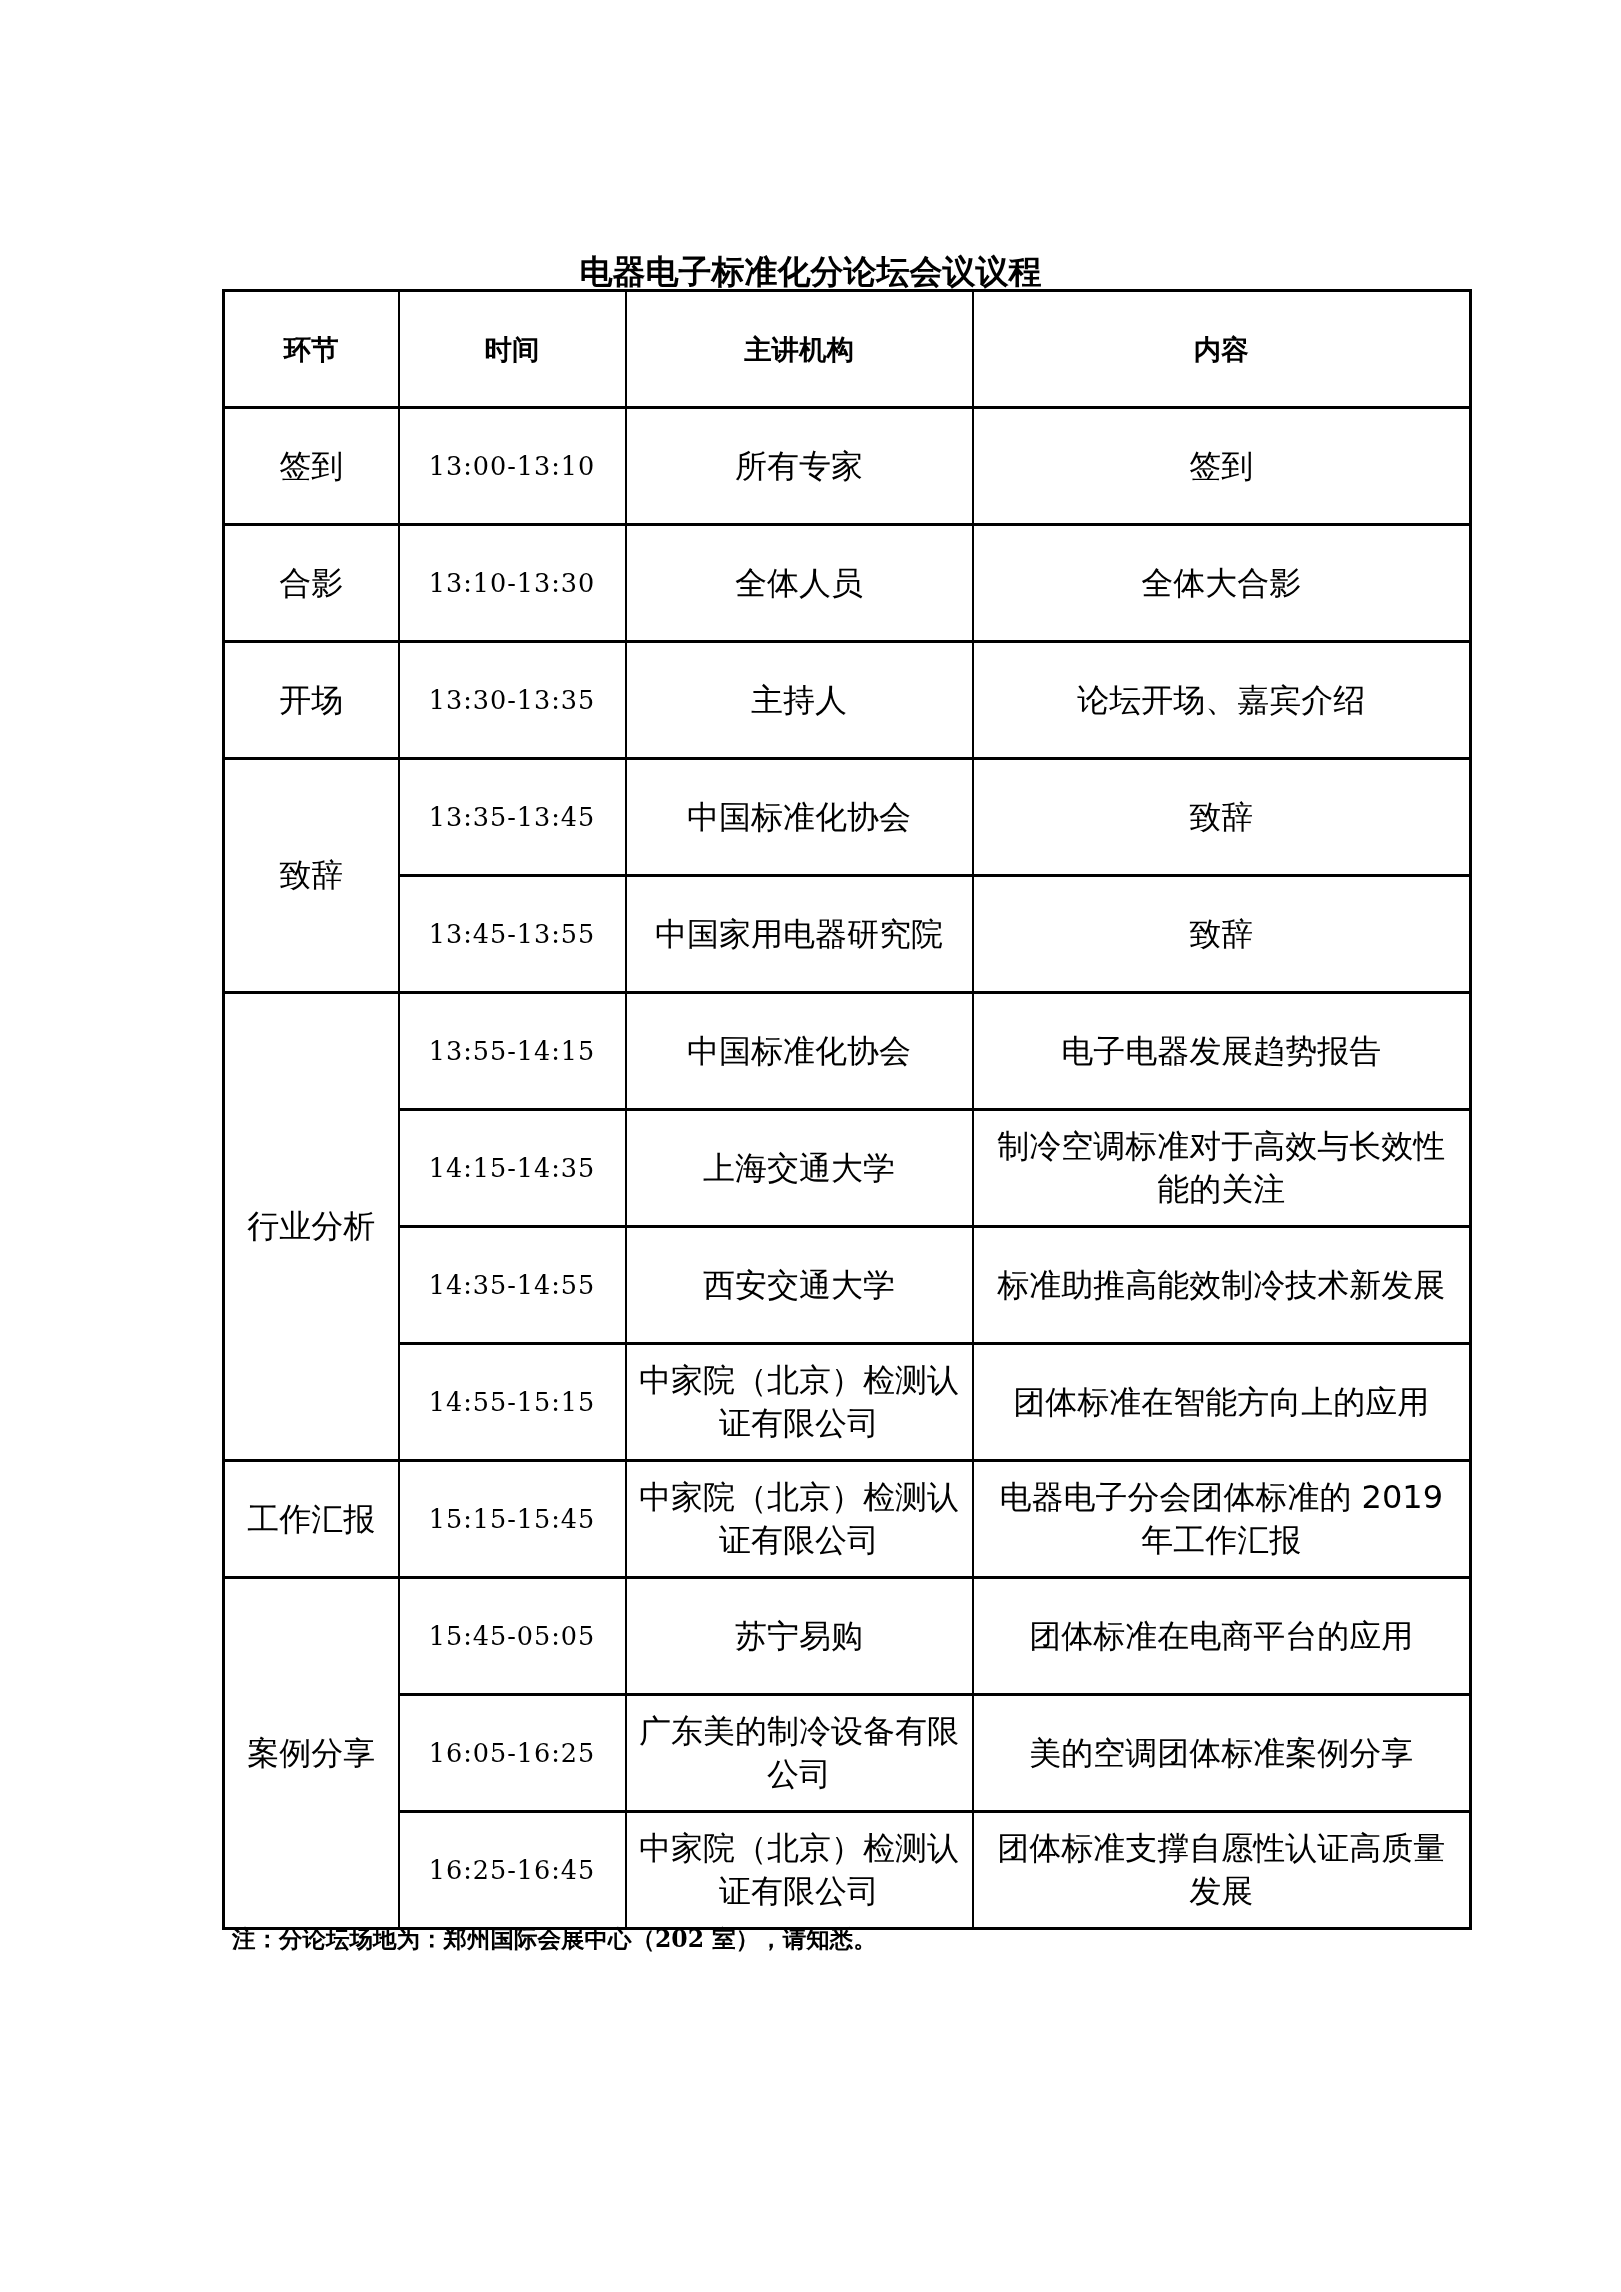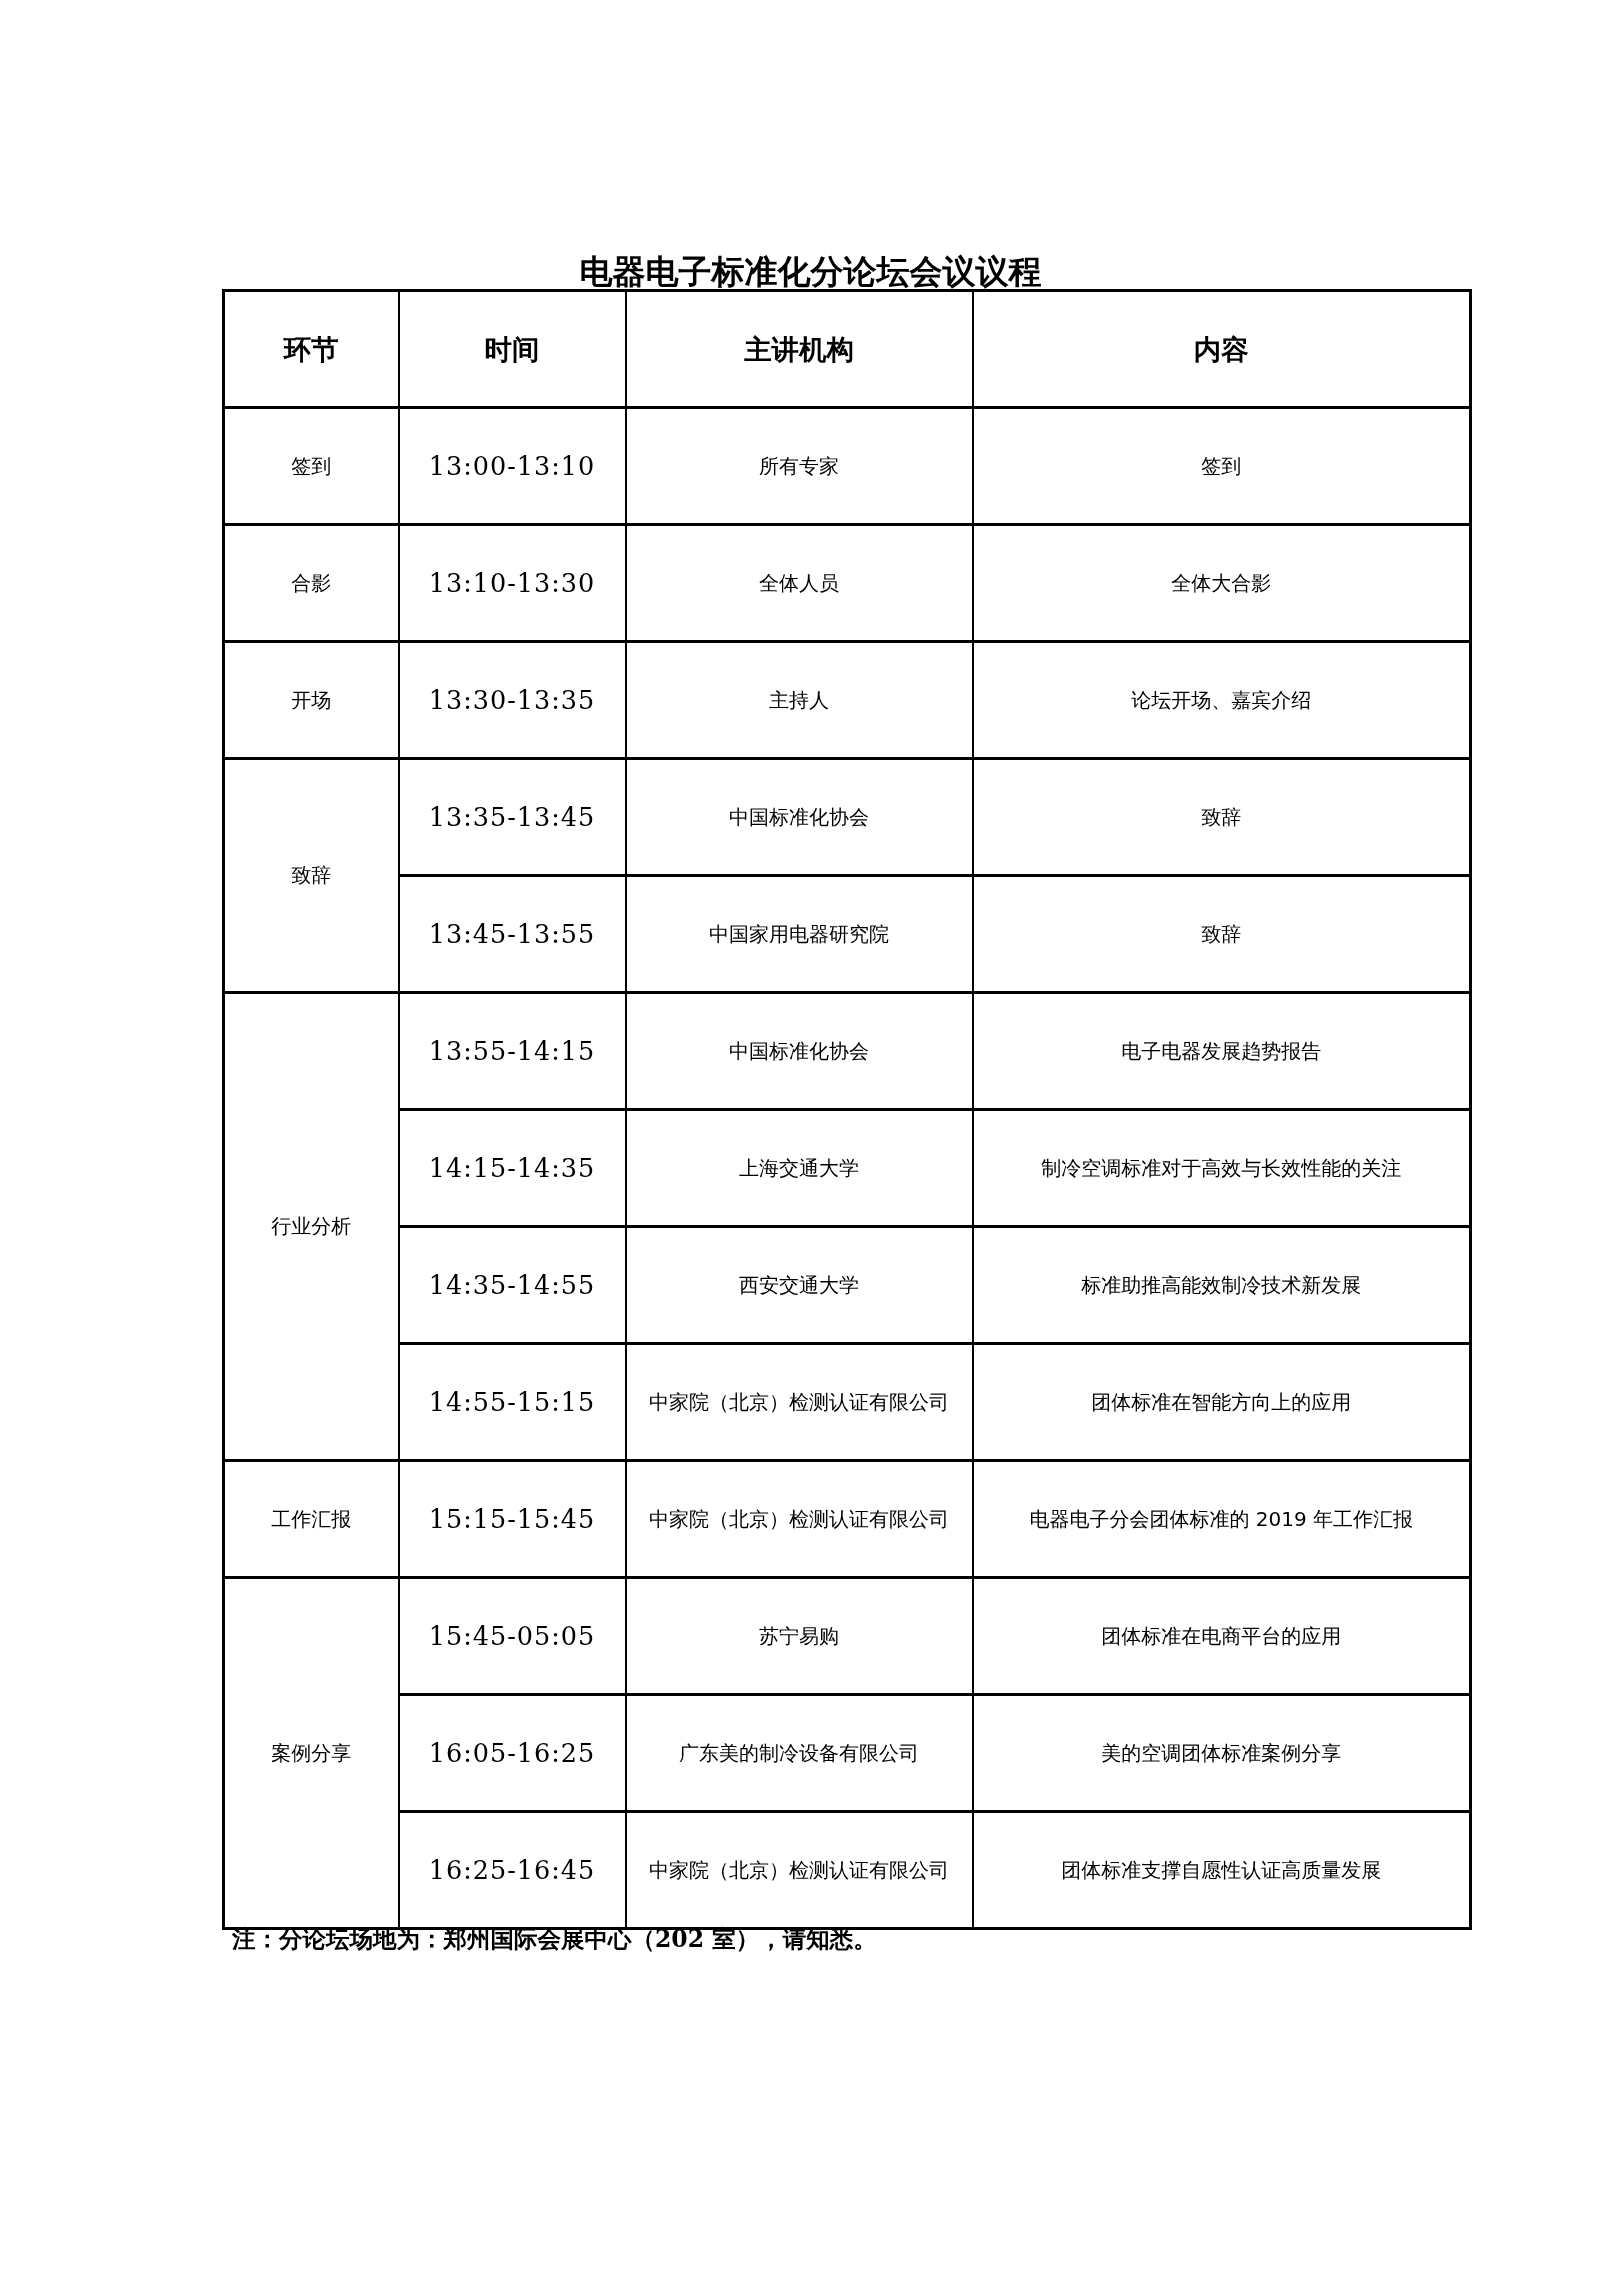--- a/index.html
+++ b/index.html
@@ -5,21 +5,21 @@
     html, body { margin: 0; padding: 0; background: #ffffff; }
     body { width: 1621px; height: 2293px; position: relative; overflow: hidden;
            font-family: "DejaVu Serif", "Liberation Serif", serif; color: #000; }
     .title { position: absolute; left: 0; width: 1621px; top: 214px; text-align: center;
              font-size: 33px; font-weight: bold; letter-spacing: 0px;
              font-family: "DejaVu Sans", "Liberation Sans", sans-serif; margin-top: 36px; }
     table.agenda { position: absolute; left: 222px; top: 289px; width: 1248px;
                    border-collapse: collapse; table-layout: fixed;
                    border: 3.9px solid #000; }
     table.agenda td, table.agenda th { border: 2px solid #000; text-align: center; vertical-align: middle;
-                   height: 114px; padding: 0 7.8px; font-size: 20px; line-height: 43px; font-weight: normal;
+                   height: 114px; padding: 0 7.8px; font-size: 32px; line-height: 43px; font-weight: normal;
                    font-family: "DejaVu Sans", "Liberation Sans", sans-serif; }
     table.agenda th { font-weight: bold; font-size: 27.4px; }
     table.agenda tr.thick-top td { border-top-width: 3.9px; }
     td.time { font-family: "DejaVu Serif", "Liberation Mono", serif !important; font-size: 25.5px !important; letter-spacing: 1px; margin-left: 45px; }
     col.c1 { width: 175px; } col.c2 { width: 227px; } col.c3 { width: 347px; } col.c4 { width: 498px; }
     .note { position: absolute; left: 232px; top: 1923px; font-size: 23.5px; font-weight: bold;
             font-family: "DejaVu Serif", "Liberation Serif", serif; }
   </style>
 </head>
 <body>

